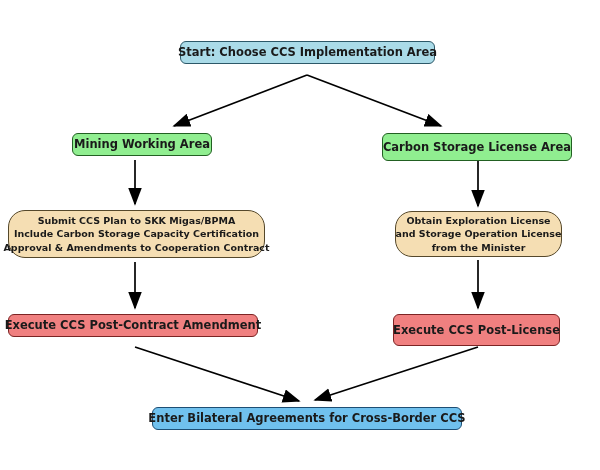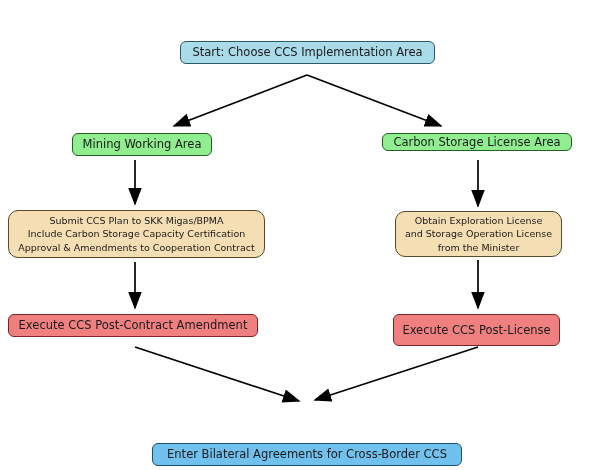--- a/index.html
+++ b/index.html
@@ -30,25 +30,26 @@
     border-radius: 6px;
     display: flex;
     align-items: center;
     justify-content: center;
     text-align: center;
     color: #1a1a1a;
     font-size: 11.5px;
     line-height: 1.25;
     white-space: pre;
     padding: 1px 3px;
+    font-weight: bold;
   }
   .node.small-text {
     font-size: 9.5px;
     line-height: 1.4;
-    border-radius: 10px;
+    border-radius: 17px;
   }
 </style>
 </head>
 <body>
 
 <div class="canvas">
 
   <svg class="edges-layer" width="600" height="470" viewBox="0 0 600 470" xmlns="http://www.w3.org/2000/svg">
     <defs>
       <marker id="arrowhead" markerWidth="11" markerHeight="9" refX="9.5" refY="4" orient="auto">
@@ -62,29 +63,29 @@
     <line x1="135" y1="262" x2="135" y2="308" stroke="#000" stroke-width="1.7" marker-end="url(#arrowhead)"></line>
     <line x1="478" y1="260" x2="478" y2="308" stroke="#000" stroke-width="1.7" marker-end="url(#arrowhead)"></line>
     <line x1="135" y1="347" x2="299" y2="401" stroke="#000" stroke-width="1.7" marker-end="url(#arrowhead)"></line>
     <line x1="478" y1="347" x2="315" y2="400" stroke="#000" stroke-width="1.7" marker-end="url(#arrowhead)"></line>
   </svg>
 
   <div class="node" style="left: 180px; top: 41px; width: 255px; height: 23px; background: rgb(170, 219, 232); border-color: rgb(44, 88, 104);">Start: Choose CCS Implementation Area</div>
 
   <div class="node" style="left: 72px; top: 133px; width: 140px; height: 23px; background: rgb(144, 238, 144); border-color: rgb(34, 96, 34);">Mining Working Area</div>
 
-  <div class="node" style="left: 382px; top: 133px; width: 190px; height: 18px; background: rgb(144, 238, 144); border-color: rgb(34, 96, 34); text-align: center;">Carbon Storage License Area</div>
+  <div class="node" style="left: 382px; top: 133px; width: 190px; height: 28px; background: rgb(144, 238, 144); border-color: rgb(34, 96, 34); text-align: center;">Carbon Storage License Area</div>
 
   <div class="node small-text" style="left: 8px; top: 210px; width: 257px; height: 48px; background: rgb(245, 222, 179); border-color: rgb(85, 72, 43);">Submit CCS Plan to SKK Migas/BPMA
 Include Carbon Storage Capacity Certification
 Approval &amp; Amendments to Cooperation Contract</div>
 
   <div class="node" style="left: 8px; top: 314px; width: 250px; height: 23px; background: rgb(240, 128, 128); border-color: rgb(124, 36, 36);">Execute CCS Post-Contract Amendment</div>
 
   <div class="node small-text" style="left: 395px; top: 211px; width: 167px; height: 46px; background: rgb(245, 222, 179); border-color: rgb(85, 72, 43);">Obtain Exploration License
 and Storage Operation License
 from the Minister</div>
 
   <div class="node" style="left: 393px; top: 314px; width: 167px; height: 32px; background: rgb(240, 128, 128); border-color: rgb(124, 36, 36);">Execute CCS Post-License</div>
 
-  <div class="node" style="left: 152px; top: 407px; width: 310px; height: 23px; background: rgb(112, 193, 238); border-color: rgb(29, 78, 116); margin-top: 36px;">Enter Bilateral Agreements for Cross-Border CCS</div>
+  <div class="node" style="left: 152px; top: 407px; width: 310px; height: 23px; background: rgb(112, 193, 238); border-color: rgb(29, 78, 116);">Enter Bilateral Agreements for Cross-Border CCS</div>
 
 </div>
 
 </body></html>

